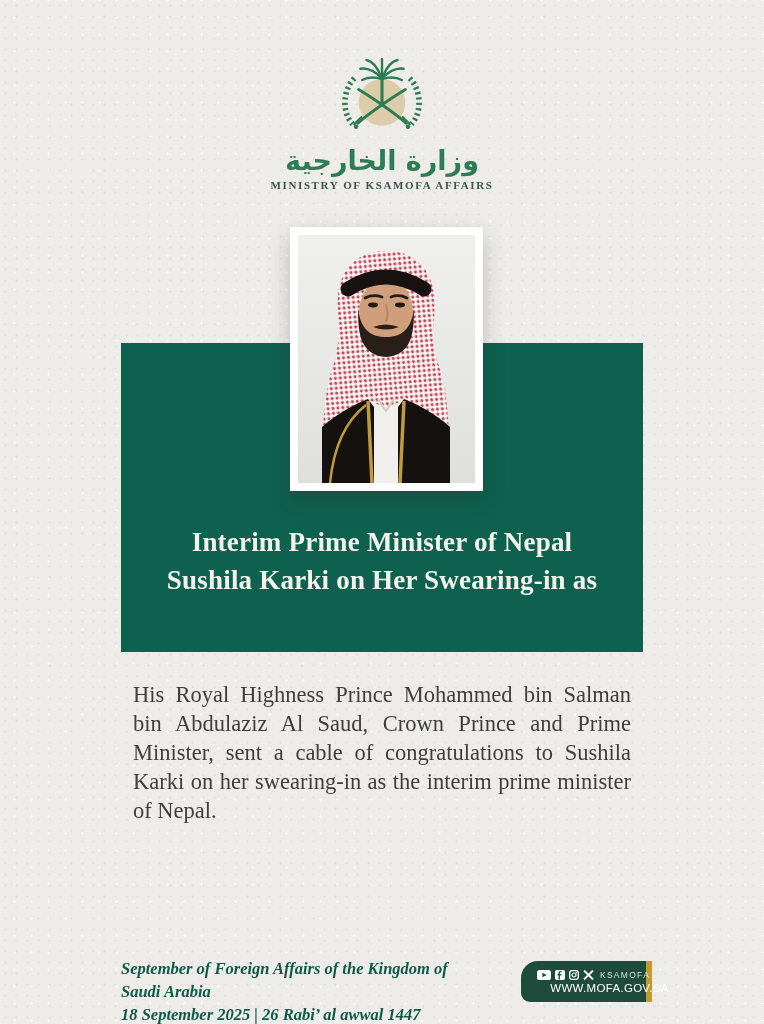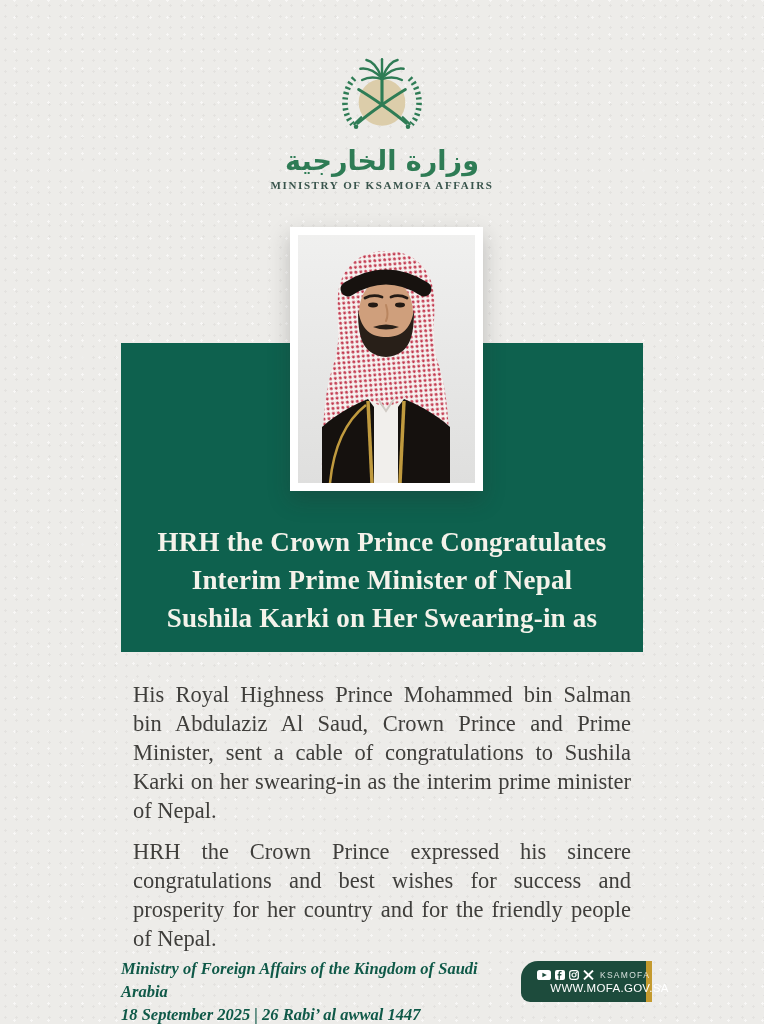--- a/index.html
+++ b/index.html
@@ -108,21 +108,20 @@
         <circle cx="40" cy="84" r="2.6" stroke="none"></circle>
         <circle cx="100" cy="84" r="2.6" stroke="none"></circle>
       </g>
     </svg>
     <div class="logo-arabic">وزارة الخارجية</div>
     <div class="logo-english">MINISTRY OF KSAMOFA AFFAIRS</div>
   </header>
 
   <section class="banner">
     <div class="headline">
-      <div>HRH the Crown Prince Congratulates</div>
       <div>Interim Prime Minister of Nepal</div>
       <div>Sushila Karki on Her Swearing-in as</div>
     </div>
   </section>
 
   <figure class="portrait-frame">
     <svg viewBox="0 0 177 248" aria-hidden="true">
       <defs>
         <linearGradient id="bgg" x1="0" y1="0" x2="0" y2="1">
           <stop offset="0" stop-color="#f0f0ef"></stop>
@@ -157,25 +156,24 @@
       <path d="M152 248 L152 192 C134 176 116 168 106 164 L100 172 L100 248 Z" fill="#15110e"></path>
 
       <path d="M70 166 L74 248" stroke="#c09a3e" stroke-width="3.5"></path>
       <path d="M106 166 L102 248" stroke="#c09a3e" stroke-width="3.5"></path>
       <path d="M32 248 C36 208 50 184 68 170" stroke="#c09a3e" stroke-width="2.5" fill="none"></path>
     </svg>
   </figure>
 
   <main class="article">
     <p>His Royal Highness Prince Mohammed bin Salman bin Abdulaziz Al Saud, Crown Prince and Prime Minister, sent a cable of congratulations to Sushila Karki on her swearing-in as the interim prime minister of Nepal.</p>
-    <p>HRH the Crown Prince expressed his sincere congratulations and best wishes for success and prosperity for her country and for the friendly people of Nepal.</p>
   </main>
 
   <div class="footer-left">
-    <div>Ministry of Foreign Affairs of the Kingdom of Saudi Arabia</div>
+    <div>September of Foreign Affairs of the Kingdom of Saudi Arabia</div>
     <div>18 September 2025 | 26 Rabi’ al awwal 1447</div>
   </div>
 
   <div class="social-badge">
     <div class="badge-row">
       <span>
         <svg width="14" height="10" viewBox="0 0 14 10">
             <rect width="14" height="10" rx="2.6" fill="#ffffff"></rect>
             <path d="M5.4 2.7 L9.8 5 L5.4 7.3 Z" fill="#1d4b3c"></path>
           </svg>

